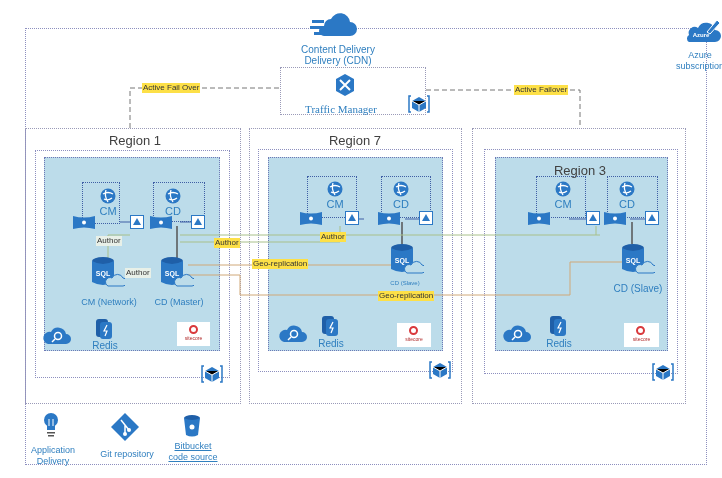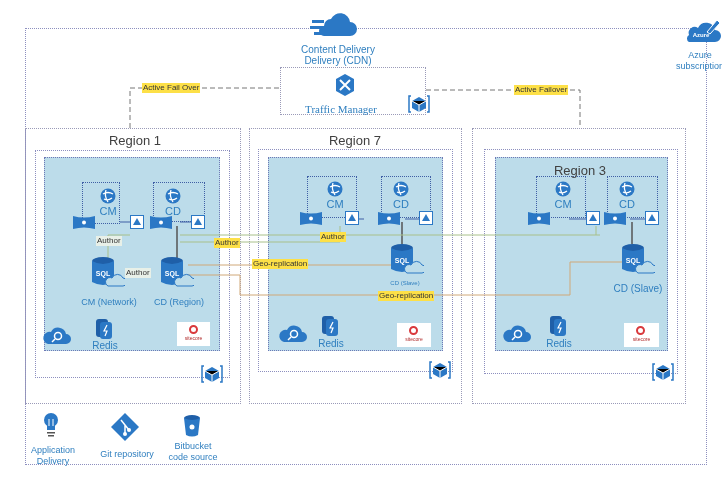--- a/index.html
+++ b/index.html
@@ -163,21 +163,21 @@
     <path d="M17 30 H32 a4 4 0 0 0 0-8 a6 6 0 0 0-11 0 a4 4 0 0 0-4 8z" fill="#bcdcea" stroke="#2b78c5"></path>
   </svg>
 <div class="tag clear" style="left:125px;top:268px;">Author</div>
 <svg class="ic" style="left:160px;top:256px;" width="34" height="34" viewBox="0 0 34 34">
     <ellipse cx="12" cy="5" rx="11" ry="4" fill="#1f5fa8"></ellipse>
     <path d="M1 5 V26 Q12 32 23 26 V5 Q12 11 1 5z" fill="#2b78c5"></path>
     <text x="12" y="20" fill="#fff" font-size="7" font-weight="bold" text-anchor="middle" font-family="Liberation Sans, sans-serif">SQL</text>
     <path d="M17 30 H32 a4 4 0 0 0 0-8 a6 6 0 0 0-11 0 a4 4 0 0 0-4 8z" fill="#bcdcea" stroke="#2b78c5"></path>
   </svg>
 <div class="lbl" style="left:76px;top:297px;width:66px;font-size:9px;">CM (Network)</div>
-<div class="lbl" style="left:146px;top:297px;width:66px;font-size:9px;">CD (Region)</div>
+<div class="lbl" style="left:146px;top:297px;width:66px;font-size:9px;">CD (Master)</div>
 
 <svg class="ic" style="left:42px;top:325px;" width="30" height="20" viewBox="0 0 30 20">
     <path d="M6 19 H24 a5 5 0 0 0 0-10 a8 8 0 0 0-15-2 a6 6 0 0 0-3 12z" fill="#2b78c5"></path>
     <circle cx="16" cy="11" r="3.5" stroke="#fff" stroke-width="1.5" fill="none"></circle>
     <path d="M13 14 L10 17" stroke="#fff" stroke-width="1.5"></path>
   </svg>
 <svg class="ic" style="left:95px;top:318px;" width="18" height="22" viewBox="0 0 18 22">
     <rect x="1" y="1" width="12" height="18" rx="3" fill="#1f5fa8"></rect>
     <rect x="5" y="4" width="12" height="17" rx="3" fill="#2b78c5"></rect>
     <path d="M12 7 L9 13 H12 L10 18" stroke="#fff" stroke-width="1.2" fill="none"></path>
@@ -312,16 +312,16 @@
     <path d="M11 8 L19 18 M15 13 V22" stroke="#fff" stroke-width="1.5"></path>
     <circle cx="15" cy="22" r="2" fill="#fff"></circle>
     <circle cx="19" cy="18" r="2" fill="#fff"></circle>
   </svg>
 <div class="lbl" style="left:95px;top:449px;width:64px;font-size:9px;">Git repository</div>
 <svg class="ic" style="left:183px;top:414px;" width="18" height="24" viewBox="0 0 18 24">
     <ellipse cx="9" cy="4" rx="8" ry="3" fill="#1f5fa8"></ellipse>
     <path d="M1 4 L3 21 Q9 24 15 21 L17 4 Q9 8 1 4z" fill="#2b78c5"></path>
     <circle cx="9" cy="13" r="2.5" fill="#fff"></circle>
   </svg>
-<div class="lbl" style="left:168px;top:441px;width:50px;font-size:9px;line-height:11px;">
+<div class="lbl" style="left:168px;top:441px;width:50px;font-size:9px;line-height:11px;text-decoration:underline;">
   <div>Bitbucket</div>
   <div>code source</div>
 </div>
 
 </body></html>

